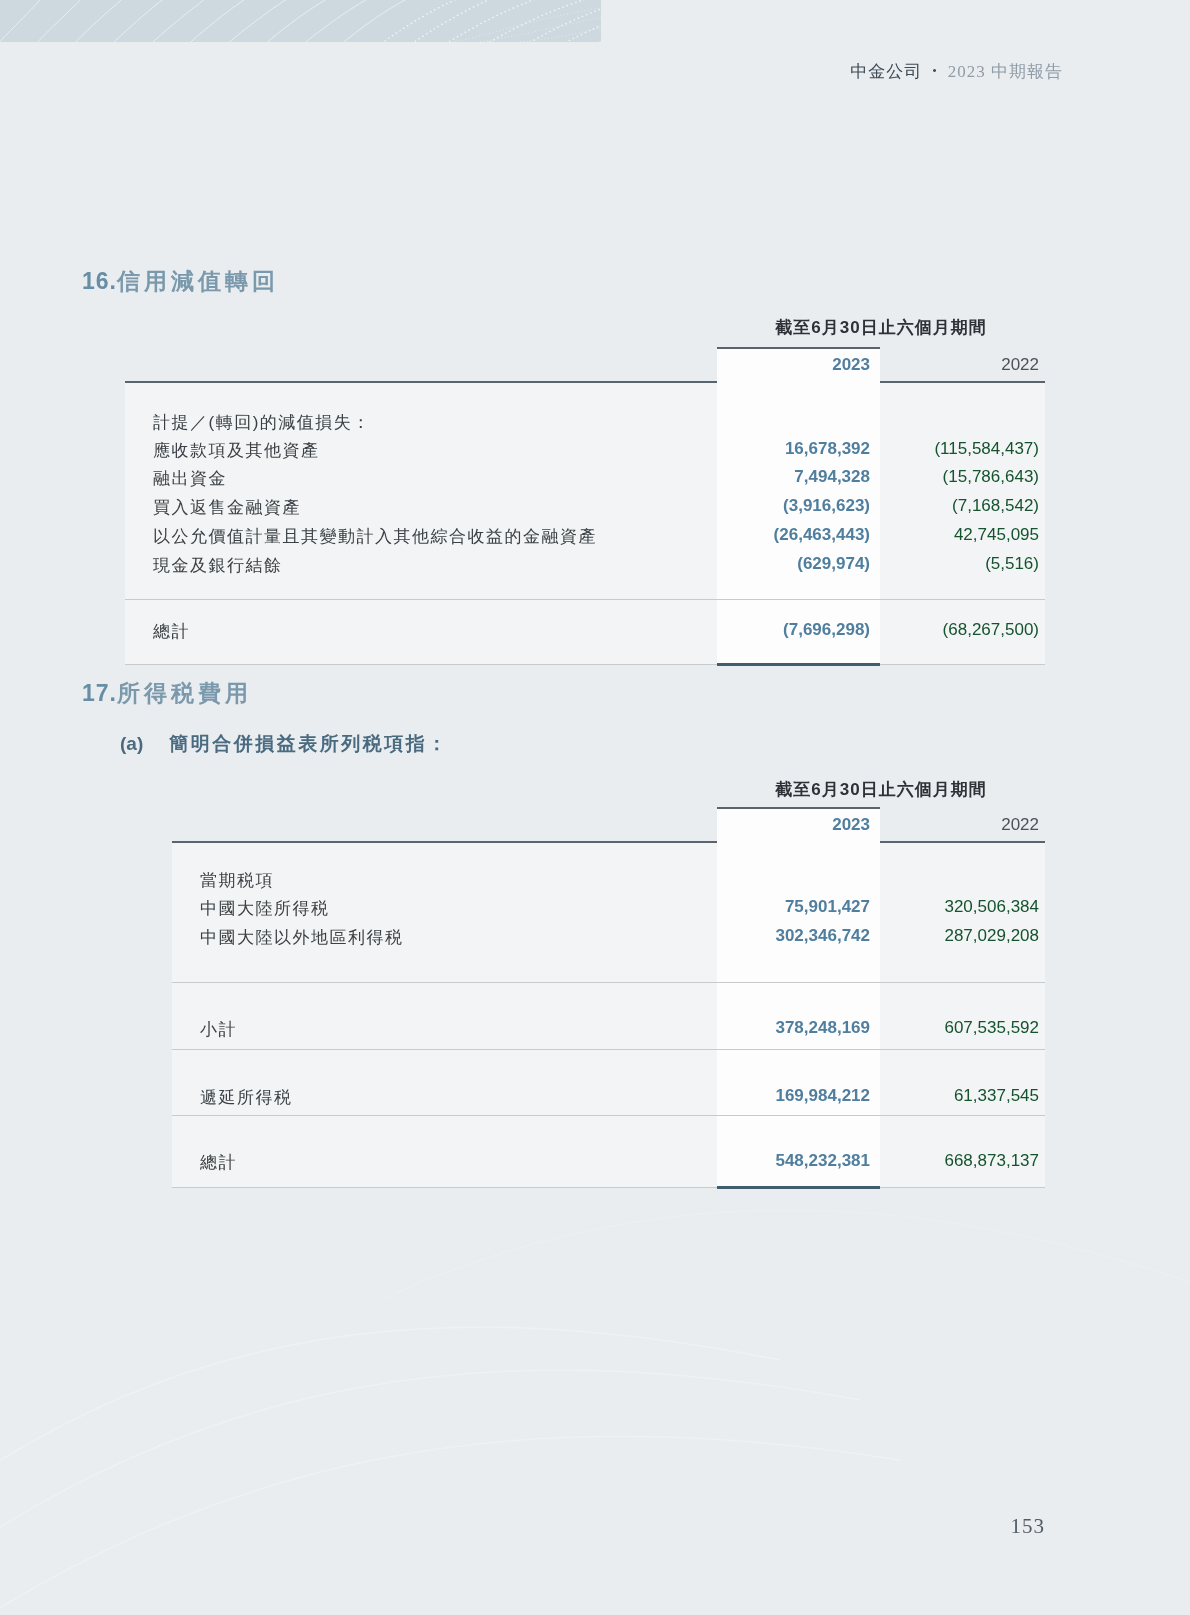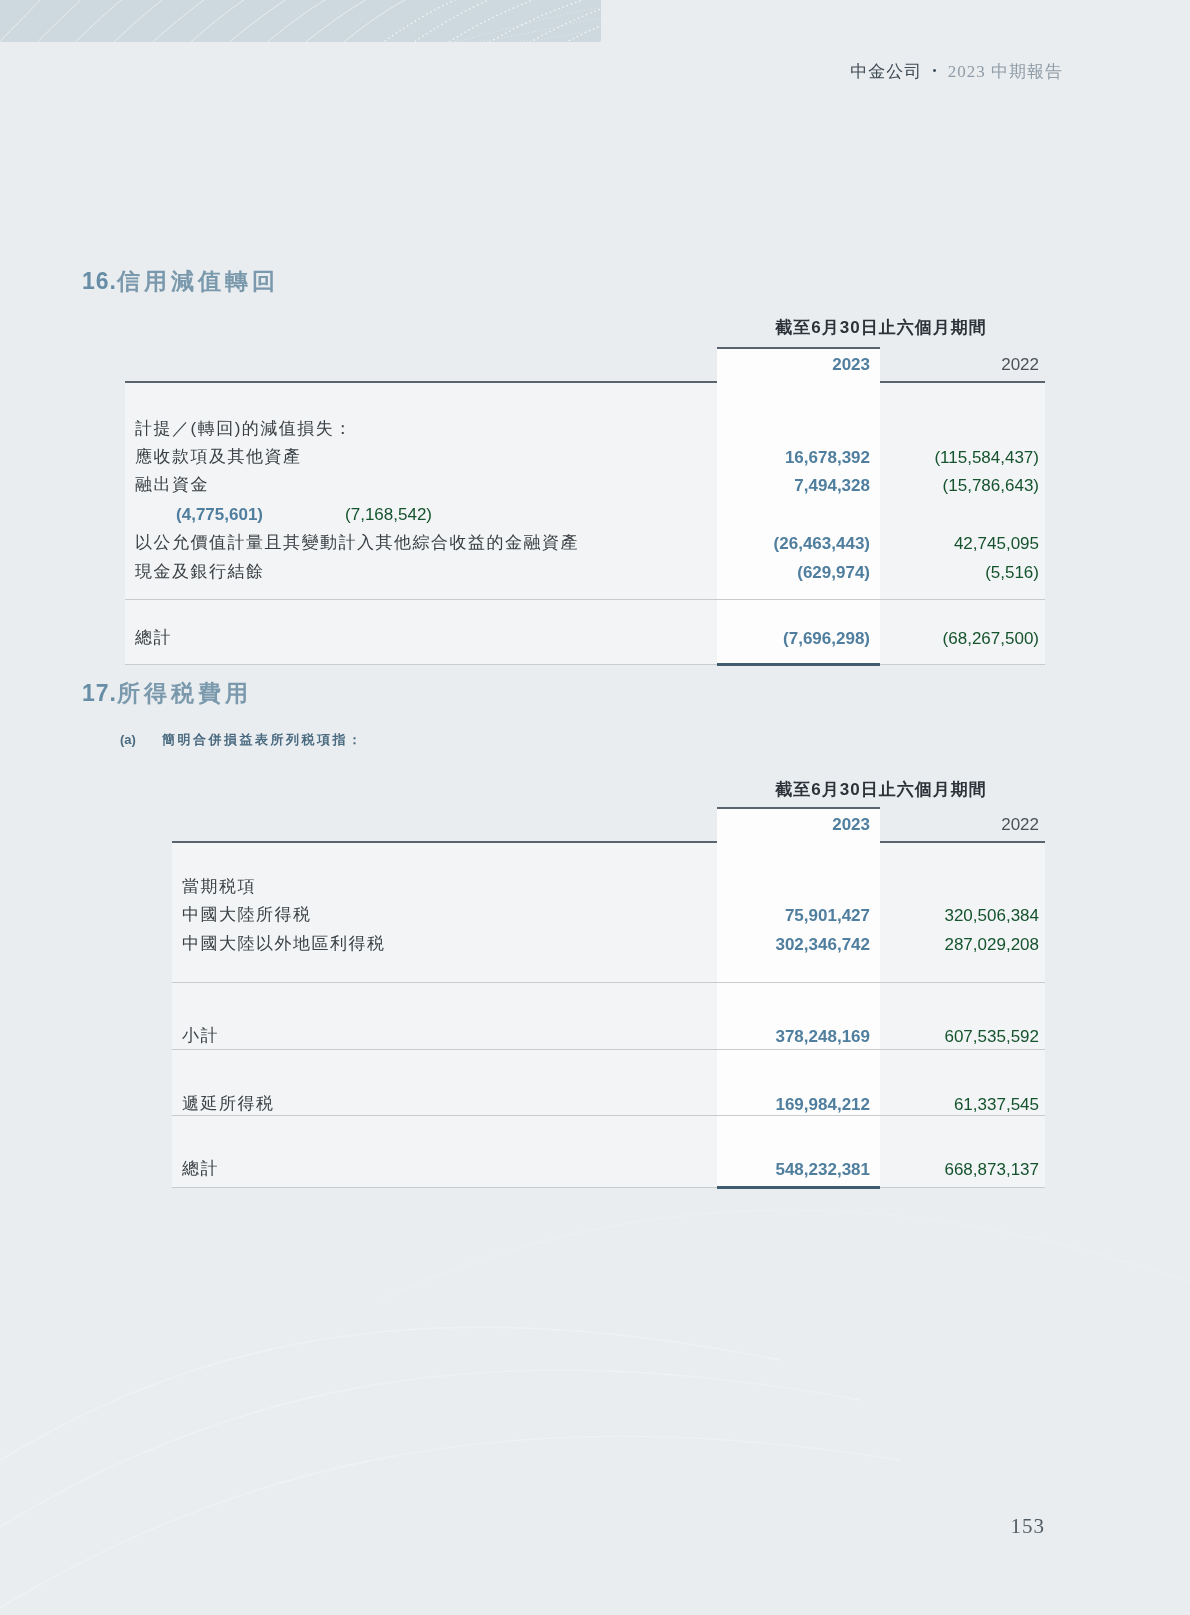--- a/index.html
+++ b/index.html
@@ -20,21 +20,21 @@
   }
   .hdr-company{color:#3e4a54;}
   .hdr-dot{color:#3e4a54;font-size:13px;margin:0 10px;vertical-align:2px;}
   .hdr-report{color:#909ca6;}
   
   .sec-title{position:absolute;font-size:23px;font-weight:bold;}
   .s16{left:82px;top:266px;}
   .s17{left:82px;top:678px;}
   .sec-num{color:#678ea6;letter-spacing:1px;}
   .sec-text{color:#7b99ac;letter-spacing:4px;}
-  .sub-heading{position:absolute;left:120px;top:731px;font-size:13px;font-weight:bold;color:#4a6a80;}
+  .sub-heading{position:absolute;left:120px;top:731px;font-size:19px;font-weight:bold;color:#4a6a80;}
   .sub-label{margin-right:26px;letter-spacing:0;}
   .sub-text{letter-spacing:2.5px;}
   
   .fin-table{position:absolute;font-size:17px;}
   .t1{left:125px;top:308px;width:920px;height:362px;}
   .t2{left:172px;top:768px;width:873px;height:426px;}
   .period{
     position:absolute;top:8px;right:0;width:328px;text-align:center;
     font-weight:bold;color:#2c3237;font-size:17px;letter-spacing:1px;z-index:5;
   }
@@ -48,21 +48,21 @@
     border-top:2px solid #59646e;border-bottom:3px solid #3f5d6f;
   }
   .t1 .whitecol{left:592px;width:163px;top:39px;height:319px;}
   .t2 .whitecol{left:545px;width:163px;top:39px;height:382px;}
   .yearrow{position:absolute;left:0;right:0;top:44px;height:26px;display:flex;align-items:center;z-index:5;}
   .spacer{flex:1;}
   .v23cell{width:148px;text-align:right;padding-right:10px;box-sizing:border-box;}
   .v22cell{width:165px;text-align:right;padding-right:6px;box-sizing:border-box;}
   .y23{font-weight:bold;color:#4f7e9e;}
   .y22{color:#4c5257;}
-  .row{position:absolute;left:0;right:0;height:29px;display:flex;align-items:flex-end;z-index:5;}
+  .row{position:absolute;left:18px;right:0;height:29px;display:flex;align-items:flex-start;z-index:5;}
   .lbl{flex:1;padding-left:10px;color:#3a4045;letter-spacing:1.5px;white-space:nowrap;}
   .val23{font-weight:bold;color:#4f7e9e;}
   .val22{color:#14532d;}
   .lightrule{position:absolute;left:0;right:0;height:1px;background:#c8cbce;z-index:4;}
   .bottomrule{position:absolute;left:0;right:0;height:1px;background:#c8cbce;z-index:2;}
   
   .page-number{
     position:absolute;top:1514px;right:145px;
     font-family:"Liberation Serif",serif;font-size:21px;color:#525c64;letter-spacing:1px;
   }
@@ -141,21 +141,22 @@
       <span class="lbl">應收款項及其他資產</span>
       <span class="v23cell val23">16,678,392</span>
       <span class="v22cell val22">(115,584,437)</span>
     </div>
     <div class="row" style="top:159px">
       <span class="lbl">融出資金</span>
       <span class="v23cell val23">7,494,328</span>
       <span class="v22cell val22">(15,786,643)</span>
     </div>
     <div class="row" style="top:188px">
-      <span class="v23cell val23">(4,775,601)</span>
+      <span class="lbl">買入返售金融資產</span>
+      <span class="v23cell val23">(3,916,623)</span>
       <span class="v22cell val22">(7,168,542)</span>
     </div>
     <div class="row" style="top:217px">
       <span class="lbl">以公允價值計量且其變動計入其他綜合收益的金融資產</span>
       <span class="v23cell val23">(26,463,443)</span>
       <span class="v22cell val22">42,745,095</span>
     </div>
     <div class="row" style="top:246px">
       <span class="lbl">現金及銀行結餘</span>
       <span class="v23cell val23">(629,974)</span>

